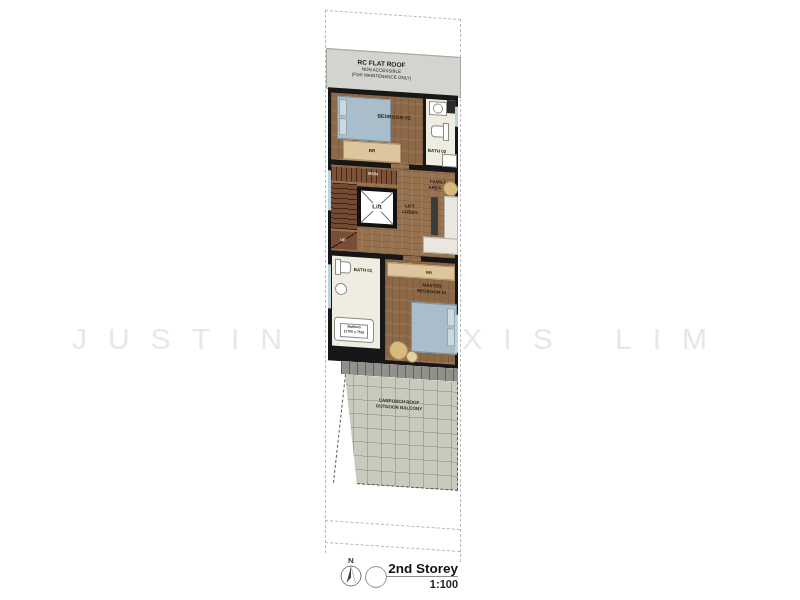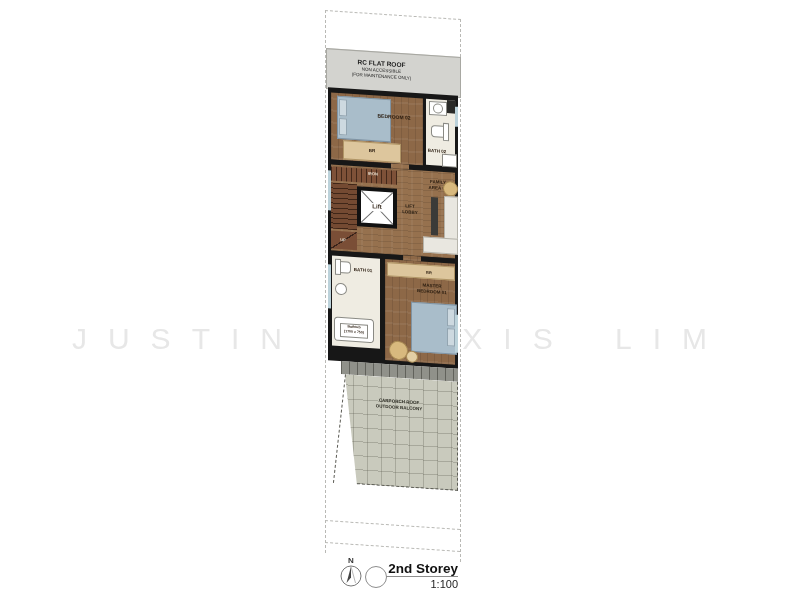--- a/index.html
+++ b/index.html
@@ -46,21 +46,21 @@
     background-image:repeating-linear-gradient(0deg, rgba(90,90,78,.30) 0 1px, rgba(0,0,0,0) 1px 14px),
       repeating-linear-gradient(90deg, rgba(90,90,78,.30) 0 1px, rgba(0,0,0,0) 1px 14px);
     clip-path:polygon(5% 0, 100% 0, 100% 100%, 15% 100%);}
   .planter{background-color:#90918a;
     background-image:repeating-linear-gradient(90deg, rgba(40,40,34,.45) 0 1px, rgba(0,0,0,0) 1px 8px);}
   .edge{border-left:1.5px dashed #5c5c55;width:0;}
   .edgeb{border-top:1.5px dashed #5c5c55;height:0;}
   .arc{border:1px solid #8a8a84;border-right:none;border-top:none;border-radius:0 0 0 100%;}
   #titleblock{z-index:3;}
   #plan-title{font-weight:bold;font-size:13.5px;color:#111;}
-  #plan-scale{font-size:11px;color:#222;}
+  #plan-scale{font-size:11px;color:#222;font-weight:bold;}
   #north-label{font-size:8px;color:#333;font-weight:bold;}
   .keycircle{border:1px solid #8d8d8d;border-radius:50%;background:#fff;}
   .keyline{border-top:1px solid #8d8d8d;height:0;}
 </style>
 </head>
 <body>
 
 <div id="watermark" class="abs">JUSTIN ALEXIS LIM</div>
 
 <div id="plan" class="abs">

